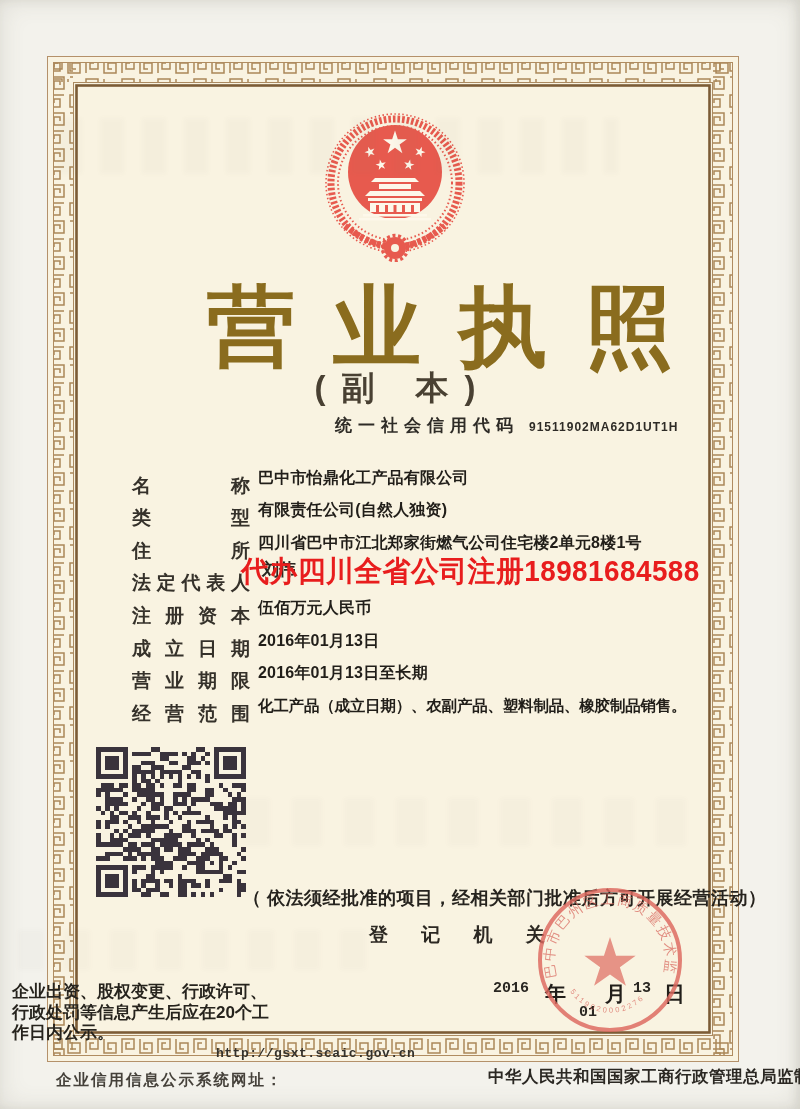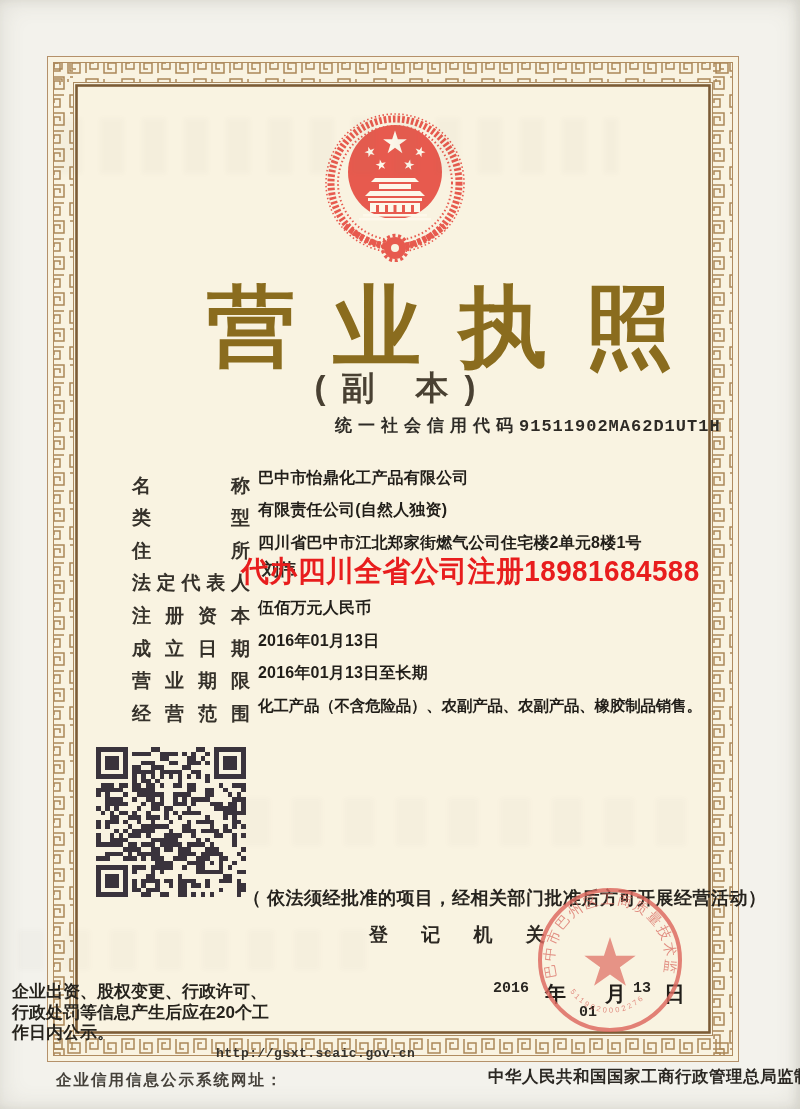--- a/index.html
+++ b/index.html
@@ -29,22 +29,22 @@
   .emblem { position:absolute; left:323px; top:110px; width:144px; height:152px; }
 
   .title { position:absolute; left:47px; top:268px; width:776px; text-align:center;
     font-size:88px; font-weight:800; color:#8a6c1e; letter-spacing:38px; text-indent:48px;
     white-space:nowrap; }
   .subtitle { position:absolute; left:47px; top:366px; width:696px; text-align:center;
     font-size:33px; font-weight:700; color:#494032; letter-spacing:16px; text-indent:16px; }
 
   .credit-line { position:absolute; left:335px; top:414px; display:flex; align-items:baseline;justify-content:flex-end; }
   .credit-label { font-size:17px; font-weight:700; letter-spacing:6px; color:#2e2b26; }
-  .credit-code { font-family:Liberation Mono, monospace; font-size:17px; font-weight:700;
-    color:#2e2b26; letter-spacing:1px; }
+  .credit-code { font-family:Liberation Sans, sans-serif; font-size:12px; font-weight:700;
+    color:#2e2b26; margin-left:10px; letter-spacing:1px; }
 
   .fields { position:absolute; left:132px; top:455px; width:582px; }
   .row { display:flex; height:32.6px; align-items:flex-end; }
   .flabel { width:118px; font-size:19px; font-weight:700; color:#35312a;
     text-align:justify; text-align-last:justify; position:relative; top:7px; line-height:19px; }
   .fvalue { margin-left:8px; font-size:16px; font-weight:600; color:#211e19;
     line-height:24px; position:relative; top:2px; white-space:nowrap; letter-spacing:.2px; }
   .row-scope .fvalue { letter-spacing:-.2px; font-size:15.5px; }
 
   .legal-name { position:absolute; left:262px; top:558px; font-size:17px; font-weight:700; color:#2a2722; }
@@ -178,21 +178,21 @@
   <div class="row">
     <div class="flabel">成立日期</div>
     <div class="fvalue">2016年01月13日</div>
   </div>
   <div class="row">
     <div class="flabel">营业期限</div>
     <div class="fvalue">2016年01月13日至长期</div>
   </div>
   <div class="row row-scope">
     <div class="flabel">经营范围</div>
-    <div class="fvalue">化工产品（不含危险品）、农副产品、农副产品、橡胶制品销售。</div>
+    <div class="fvalue">化工产品（成立日期）、农副产品、塑料制品、橡胶制品销售。</div>
   </div>
 </div>
 
 <div class="legal-name">刘伟</div>
 <div class="red-watermark">代办四川全省公司注册18981684588</div>
 
 <div class="qr">
   <svg id="qr-svg" viewBox="0 0 33 33" shape-rendering="crispEdges">
       <g fill="#3a333c">
         <rect x="0" y="0" width="7" height="7"></rect>

